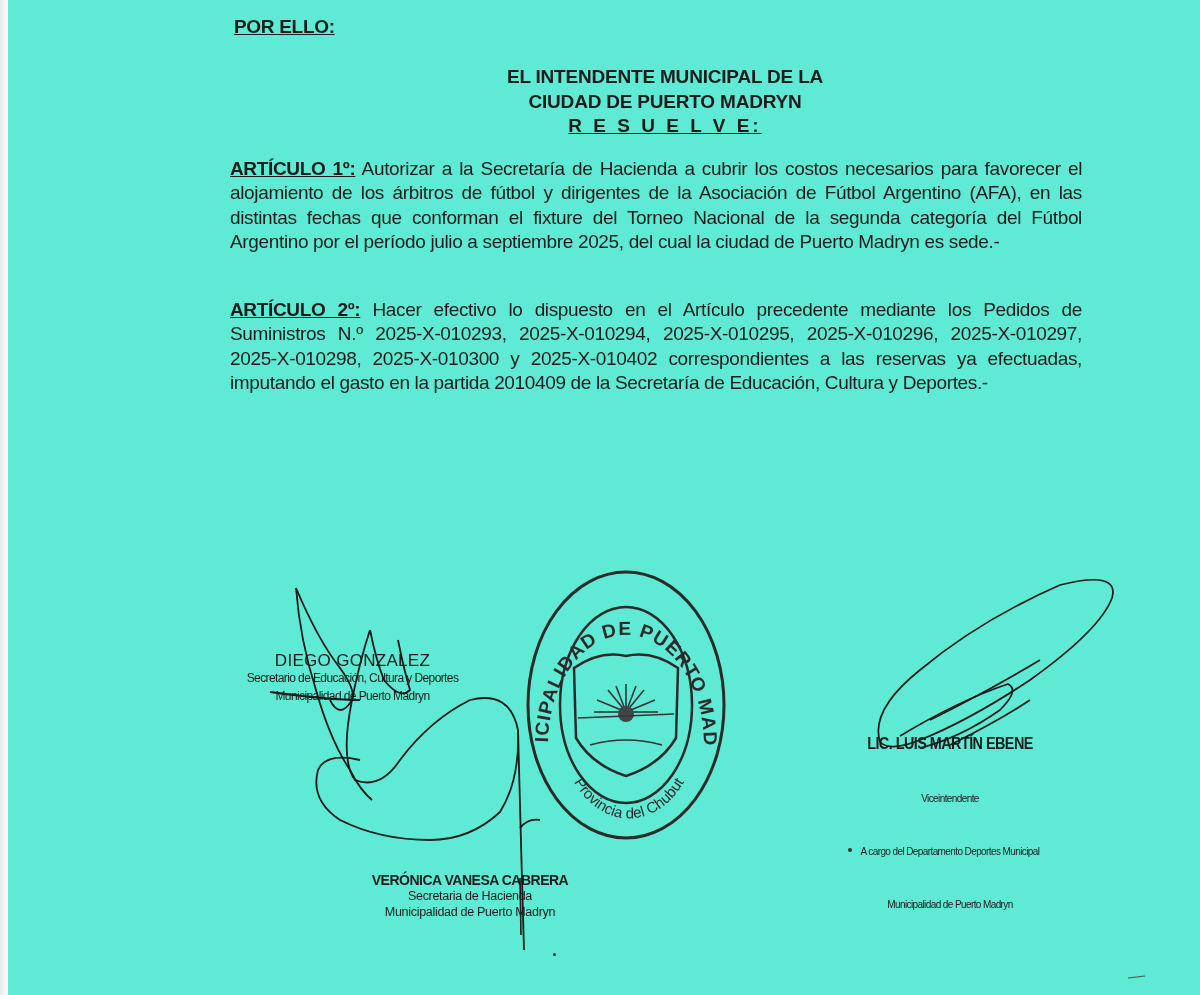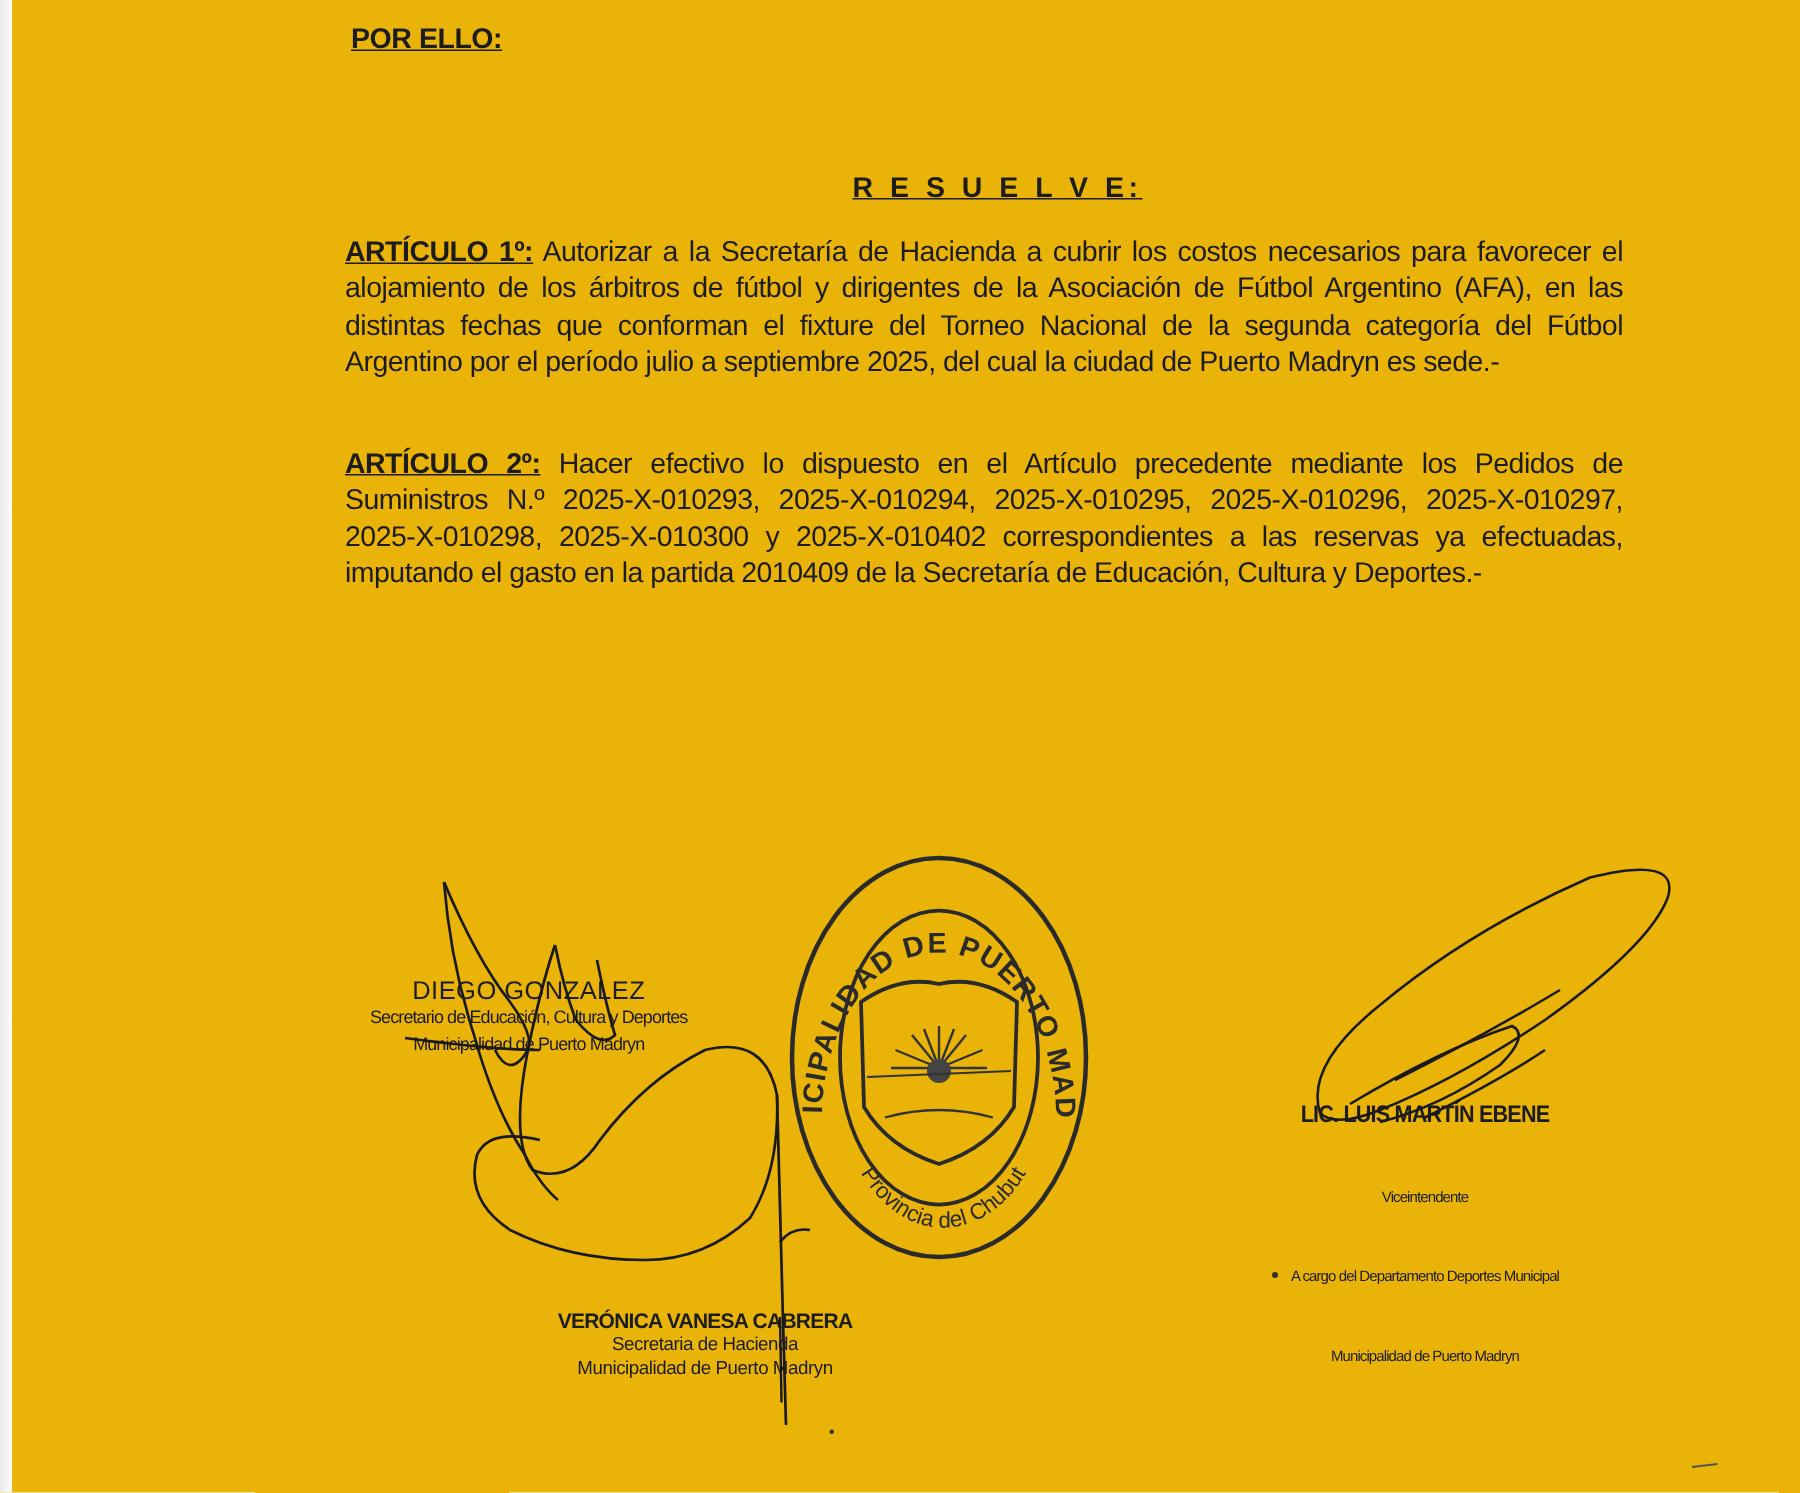--- a/index.html
+++ b/index.html
@@ -1,18 +1,18 @@
 <!DOCTYPE html>
 <html><head>
 <meta charset="utf-8">
 <style>
   html, body { margin: 0; padding: 0; background: #ffffff; }
   body { width: 1200px; height: 995px; position: relative; overflow: hidden;
          font-family: "Liberation Sans", sans-serif; color: #1c1c1c; }
-  .page { position: absolute; left: 0; top: 0; width: 1200px; height: 995px; background: #eab308; }
+  .page { position: absolute; left: 0; top: 0; width: 1200px; height: 995px; background: #5eead4; }
   .left-edge { position: absolute; left: 0; top: 0; width: 8px; height: 995px;
                background: linear-gradient(to right, #e9e9e9, #fefefe); }
   .por-ello { position: absolute; left: 234px; top: 16px; font-size: 19px; font-weight: bold;
               text-decoration: underline; letter-spacing: -0.3px; }
   .heading { position: absolute; left: 400px; width: 530px; text-align: center;
              font-size: 19px; font-weight: bold; letter-spacing: -0.2px; line-height: 25px; }
   .heading.l1 { top: 64px; }
   .heading.l2 { top: 89px; }
   .heading.l3 { top: 113px; text-decoration: underline; letter-spacing: 3px; }
   .article { position: absolute; left: 230px; width: 852px; font-size: 19px; line-height: 24.3px;
@@ -37,20 +37,22 @@
   .dot { position: absolute; width: 4px; height: 4px; background: #333; border-radius: 2px; }
 </style>
 </head>
 <body>
 
 <div class="page">
   <div class="left-edge"></div>
 
   <div class="por-ello">POR ELLO:</div>
 
+  <div class="heading l1">EL INTENDENTE MUNICIPAL DE LA</div>
+  <div class="heading l2">CIUDAD DE PUERTO MADRYN</div>
   <div class="heading l3">R E S U E L V E:</div>
 
   <div class="article art1">
     <span class="lbl">ARTÍCULO 1º:</span><span> Autorizar a la Secretaría de Hacienda a cubrir los costos necesarios para favorecer el alojamiento de los árbitros de fútbol y dirigentes de la Asociación de Fútbol Argentino (AFA), en las distintas fechas que conforman el fixture del Torneo Nacional de la segunda categoría del Fútbol Argentino por el período julio a septiembre 2025, del cual la ciudad de Puerto Madryn es sede.-</span>
   </div>
 
   <div class="article art2">
     <span class="lbl">ARTÍCULO 2º:</span><span> Hacer efectivo lo dispuesto en el Artículo precedente mediante los Pedidos de Suministros N.º 2025-X-010293, 2025-X-010294, 2025-X-010295, 2025-X-010296, 2025-X-010297, 2025-X-010298, 2025-X-010300 y 2025-X-010402 correspondientes a las reservas ya efectuadas, imputando el gasto en la partida 2010409 de la Secretaría de Educación, Cultura y Deportes.-</span>
   </div>
 

